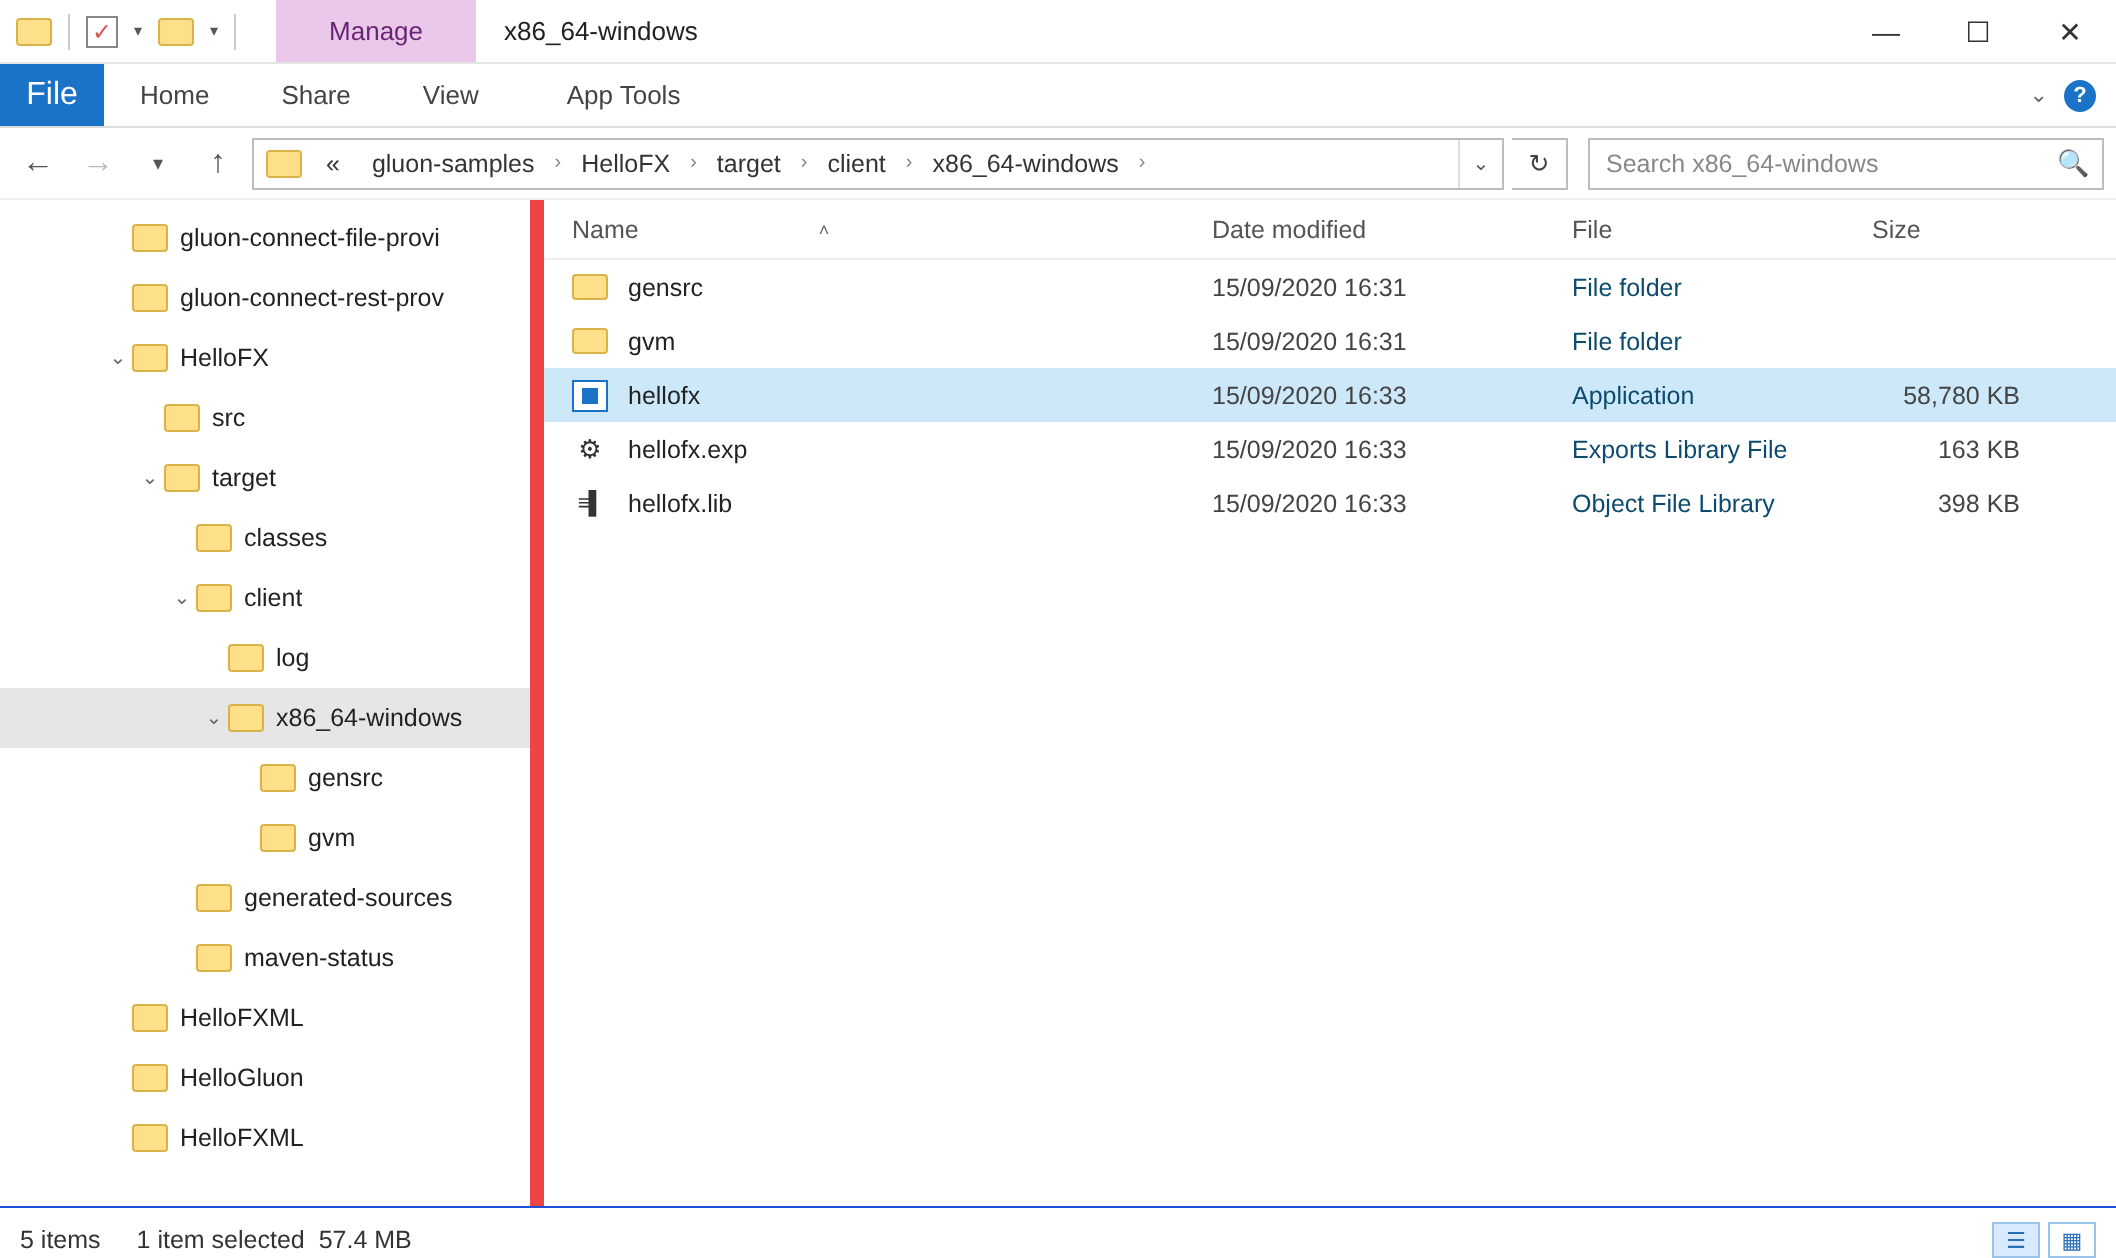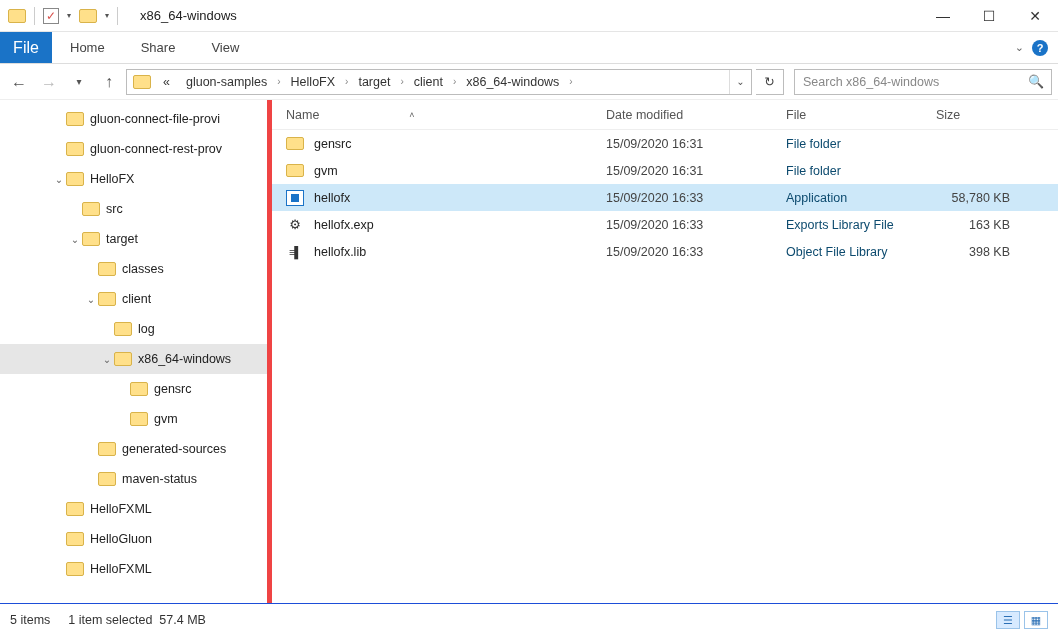--- a/index.html
+++ b/index.html
@@ -96,21 +96,21 @@
   }
   .search-box input{border:none;outline:none;flex:1;font-size:12.5px;color:#333;background:transparent;}
   .search-box input::placeholder{color:#888;}
   .search-ico{font-size:13px;color:#666;}
   
   .body{
     display:flex;height:calc(629px - 32px - 32px - 36px - 26px);
   }
   
   .tree{
-    width:272px;border-right:5px solid #ef4444;overflow-y:auto;overflow-x:hidden;
+    width:272px;border-right:7px solid #ef4444;overflow-y:auto;overflow-x:hidden;
     padding-top:4px;position:relative;
   }
   .tree::-webkit-scrollbar{width:14px;}
   .tree::-webkit-scrollbar-thumb{background:#cfcfcf;}
   .tree::-webkit-scrollbar-track{background:#f3f3f3;}
   .node{
     display:flex;align-items:center;height:30px;white-space:nowrap;color:#222;
     padding-left:var(--pad);
   }
   .node .twisty{width:14px;font-size:10px;color:#666;display:inline-flex;align-items:center;justify-content:center;}
@@ -167,33 +167,37 @@
 <div class="titlebar">
   <div class="qat">
     <div class="folder-mini"></div>
     <div class="qat-sep"></div>
     <div class="check-box">✓</div>
     <span class="tiny-arrow">▾</span>
     <div class="folder-mini"></div>
     <span class="tiny-arrow">▾</span>
     <div class="qat-sep"></div>
   </div>
+  <div class="tab-group">
+    <div class="tab-manage">Manage</div>
+  </div>
   <div class="title-text">x86_64-windows</div>
   <div class="win-controls">
     <div class="win-btn">—</div>
     <div class="win-btn">☐</div>
     <div class="win-btn close">✕</div>
   </div>
 </div>
 
 <div class="ribbon">
   <div class="file-tab">File</div>
   <div class="tab">Home</div>
   <div class="tab">Share</div>
   <div class="tab">View</div>
+  <div class="tool-tab">App Tools</div>
   <div class="expand">
     <span style="font-size:11px;">⌄</span>
     <span class="help-circle">?</span>
   </div>
 </div>
 
 <div class="navbar">
   <div class="nav-arrow">←</div>
   <div class="nav-arrow disabled">→</div>
   <div class="nav-arrow" style="font-size:10px;">▾</div>

